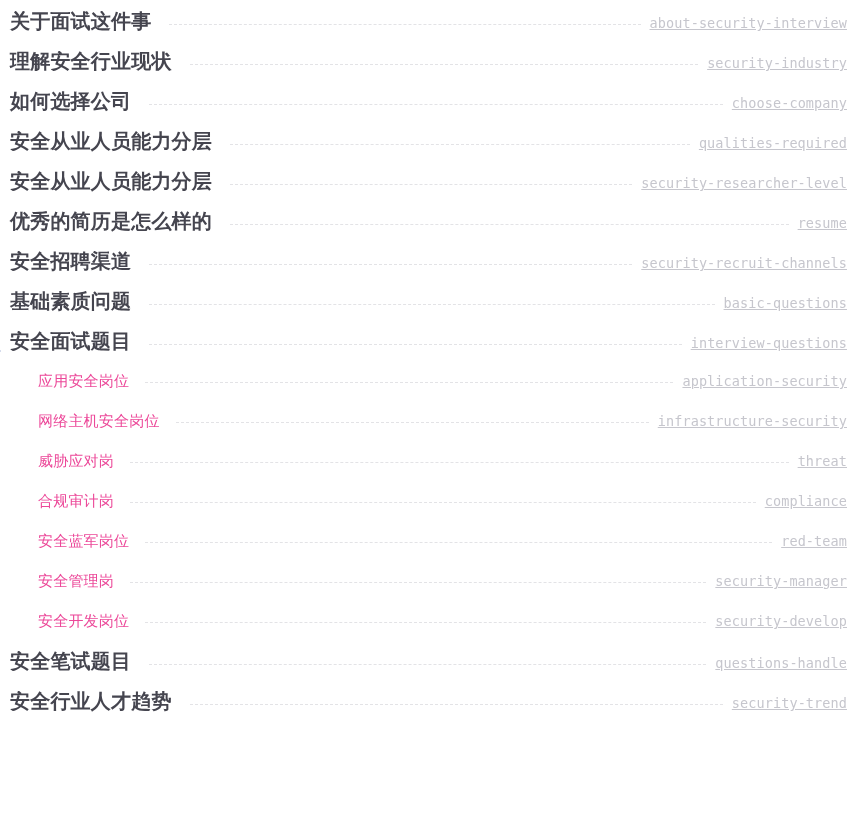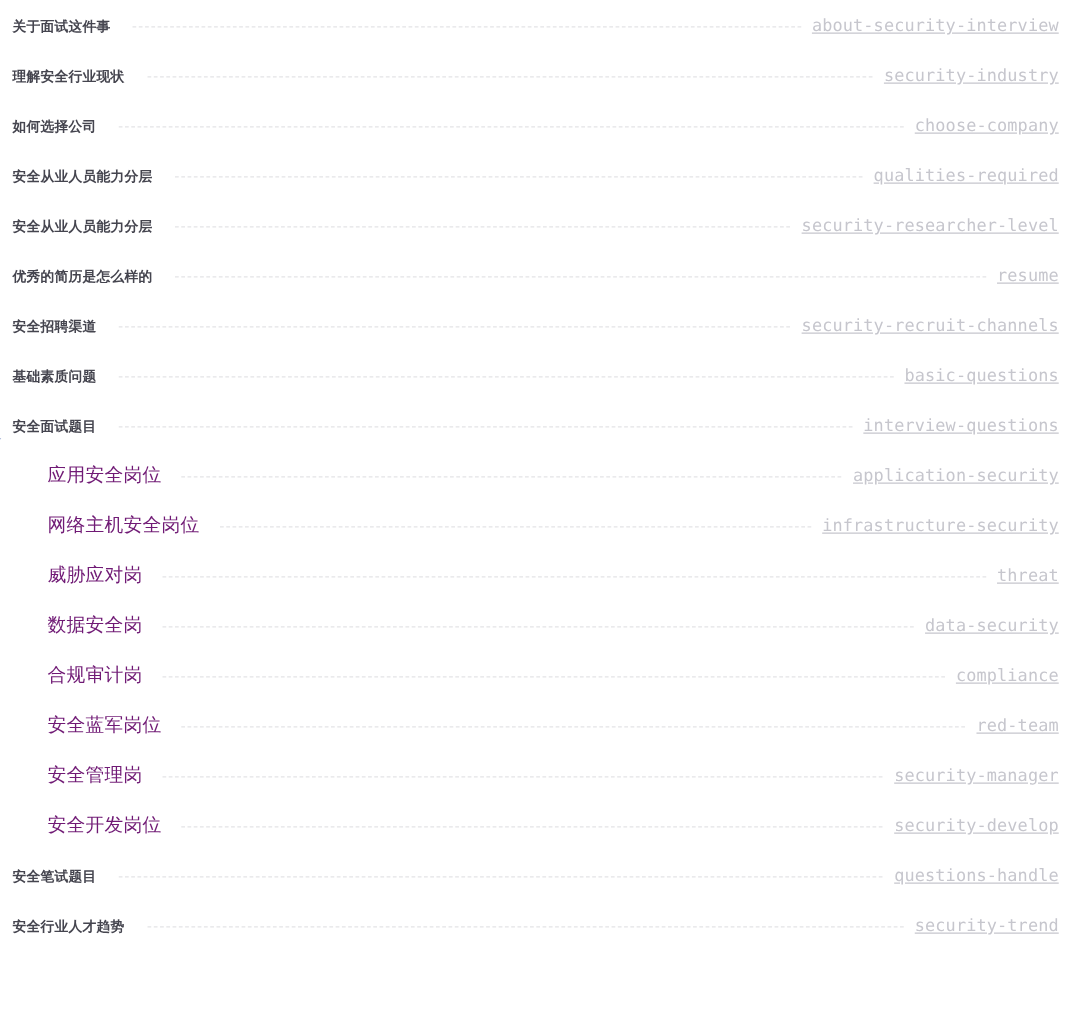--- a/index.html
+++ b/index.html
@@ -42,21 +42,21 @@
     width: 0;
     height: 0;
     border-top: 4px solid transparent;
     border-bottom: 4px solid transparent;
     border-left: 6px solid #7f93c4;
     opacity: .85;
   }
 
   .label {
     flex: 0 0 auto;
-    font-size: 11px;
+    font-size: 20px;
     line-height: 20px;
     color: #45454f;
     font-weight: 700;
     letter-spacing: .2px;
   }
 
   .leader {
     flex: 1 1 auto;
     min-width: 12px;
     margin: 0 9px 0 18px;
@@ -76,21 +76,21 @@
     text-decoration: underline;
   }
 
   
   .toc-row.level-2 {
     padding-left: 38px;
   }
   .toc-row.level-2 .label {
     font-weight: 400;
     font-size: 15px;
-    color: #701a75;
+    color: #ec4899;
   }
   .toc-row.level-2 .leader {
     margin-left: 16px;
   }
 </style>
 </head>
 <body>
 
 <div id="toc">
     <div class="toc-row level-1">
@@ -148,25 +148,20 @@
       <span class="label">网络主机安全岗位</span>
       <span class="leader"></span>
       <span class="slug">infrastructure-security</span>
     </div>
     <div class="toc-row level-2">
       <span class="label">威胁应对岗</span>
       <span class="leader"></span>
       <span class="slug">threat</span>
     </div>
     <div class="toc-row level-2">
-      <span class="label">数据安全岗</span>
-      <span class="leader"></span>
-      <span class="slug">data-security</span>
-    </div>
-    <div class="toc-row level-2">
       <span class="label">合规审计岗</span>
       <span class="leader"></span>
       <span class="slug">compliance</span>
     </div>
     <div class="toc-row level-2">
       <span class="label">安全蓝军岗位</span>
       <span class="leader"></span>
       <span class="slug">red-team</span>
     </div>
     <div class="toc-row level-2">

